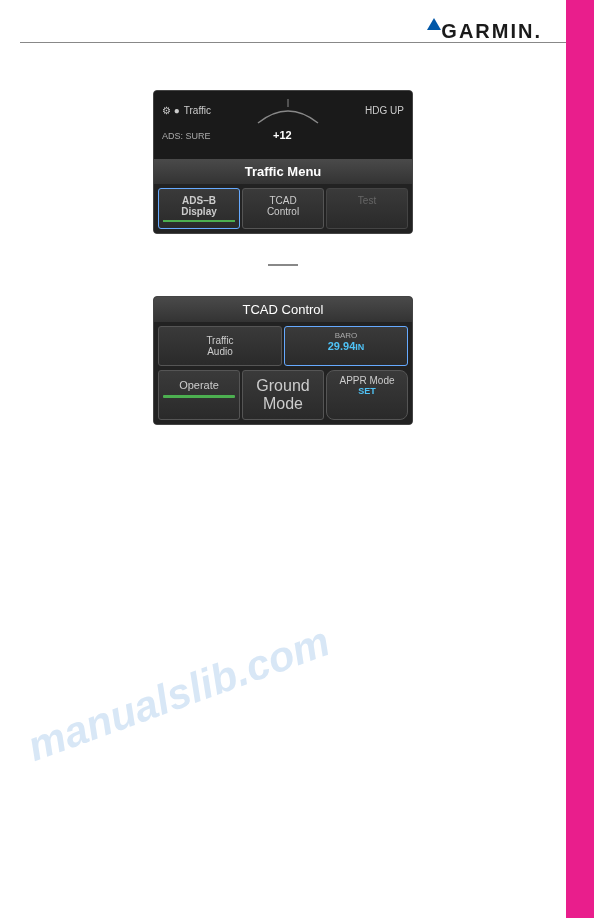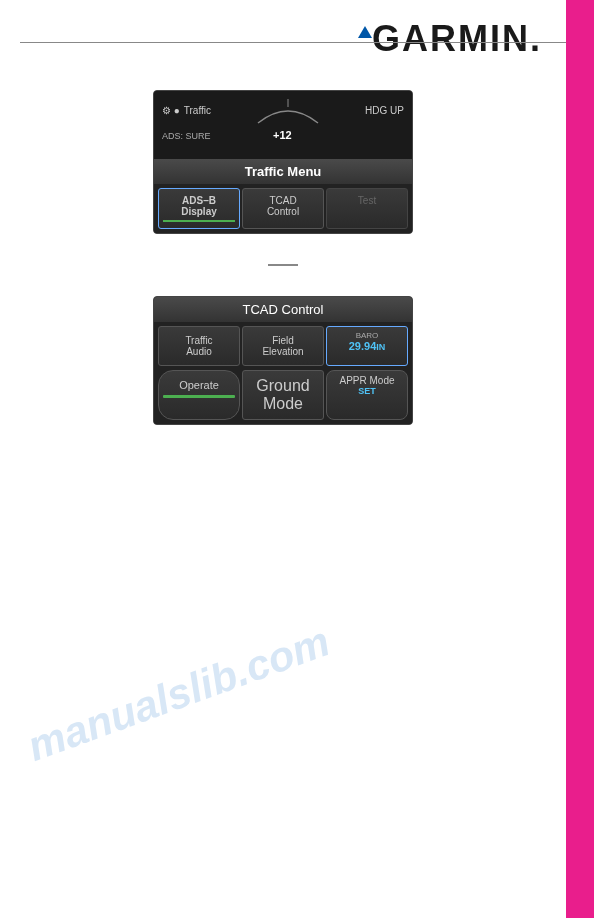--- a/index.html
+++ b/index.html
@@ -44,21 +44,21 @@
       background: #888;
     }
 
     .garmin-logo {
       display: flex;
       align-items: center;
       gap: 0;
     }
 
     .garmin-text {
-      font-size: 36px;
+      font-size: 20px;
       font-weight: bold;
       color: #1a1a1a;
       letter-spacing: 2px;
       font-family: Arial, sans-serif;
     }
 
     .garmin-triangle {
       width: 0;
       height: 0;
       border-left: 7px solid transparent;
@@ -262,21 +262,21 @@
       display: flex;
       gap: 2px;
       padding: 2px 4px 4px 4px;
       background: #222;
     }
 
     .operate-btn {
       flex: 1;
       background: linear-gradient(to bottom, #3a3a3a, #2a2a2a);
       border: 1px solid #555;
-      border-radius: 15px;
+      border-radius: 3px;
       color: #ccc;
       font-size: 11px;
       text-align: center;
       padding: 8px 4px;
       cursor: pointer;
       position: relative;
     }
 
     .operate-green-bar {
       height: 3px;
@@ -401,23 +401,20 @@
 
   <div class="divider"></div>
 
   <div class="tcad-panel">
     <div class="tcad-title">TCAD Control</div>
 
     <div class="tcad-row1">
       <div class="tcad-btn">
         <div>Traffic<br>Audio</div>
       </div>
-      <div class="tcad-btn">
-        <div>Field<br>Elevation</div>
-      </div>
       <div class="baro-btn">
         <div class="baro-label">BARO</div>
         <div class="baro-value">
           <span>29.94</span><span style="font-size:9px;">IN</span>
         </div>
       </div>
     </div>
 
     <div class="tcad-row2">
       <div class="operate-btn">

